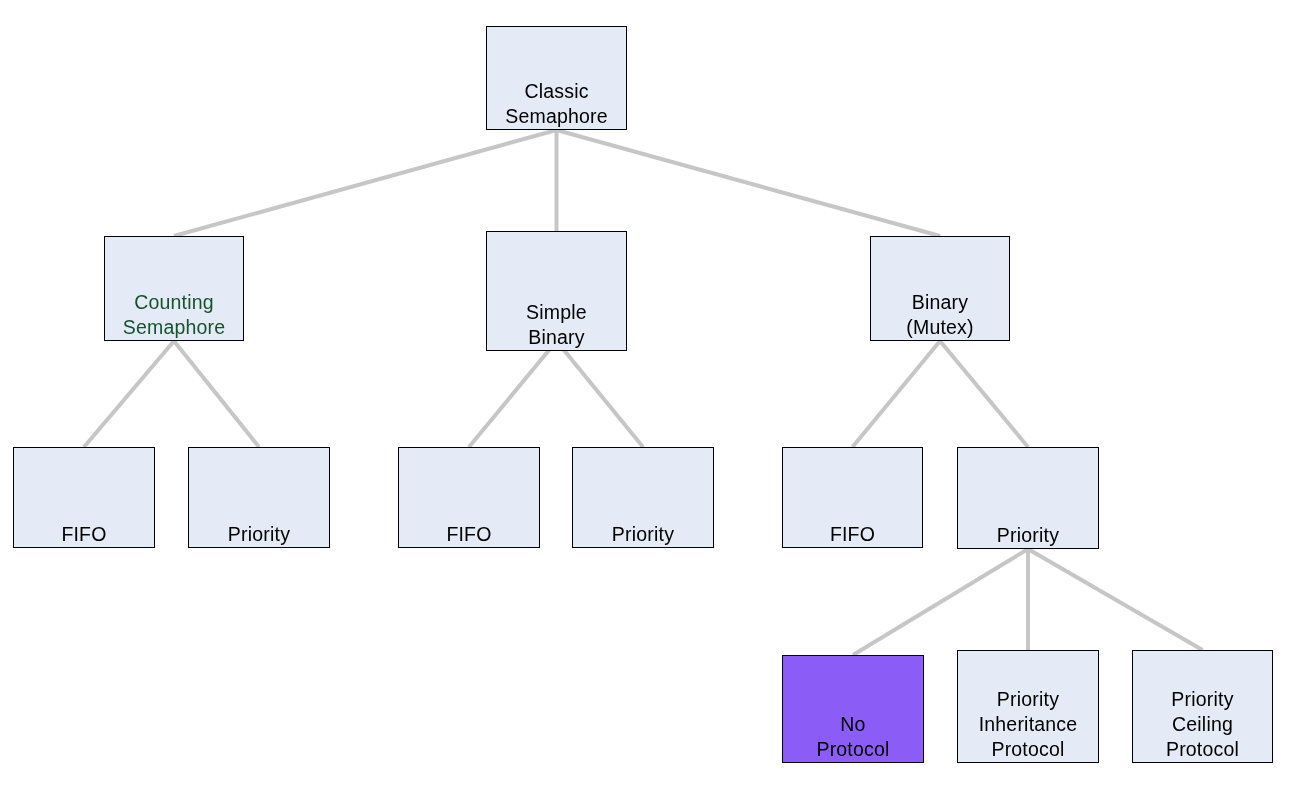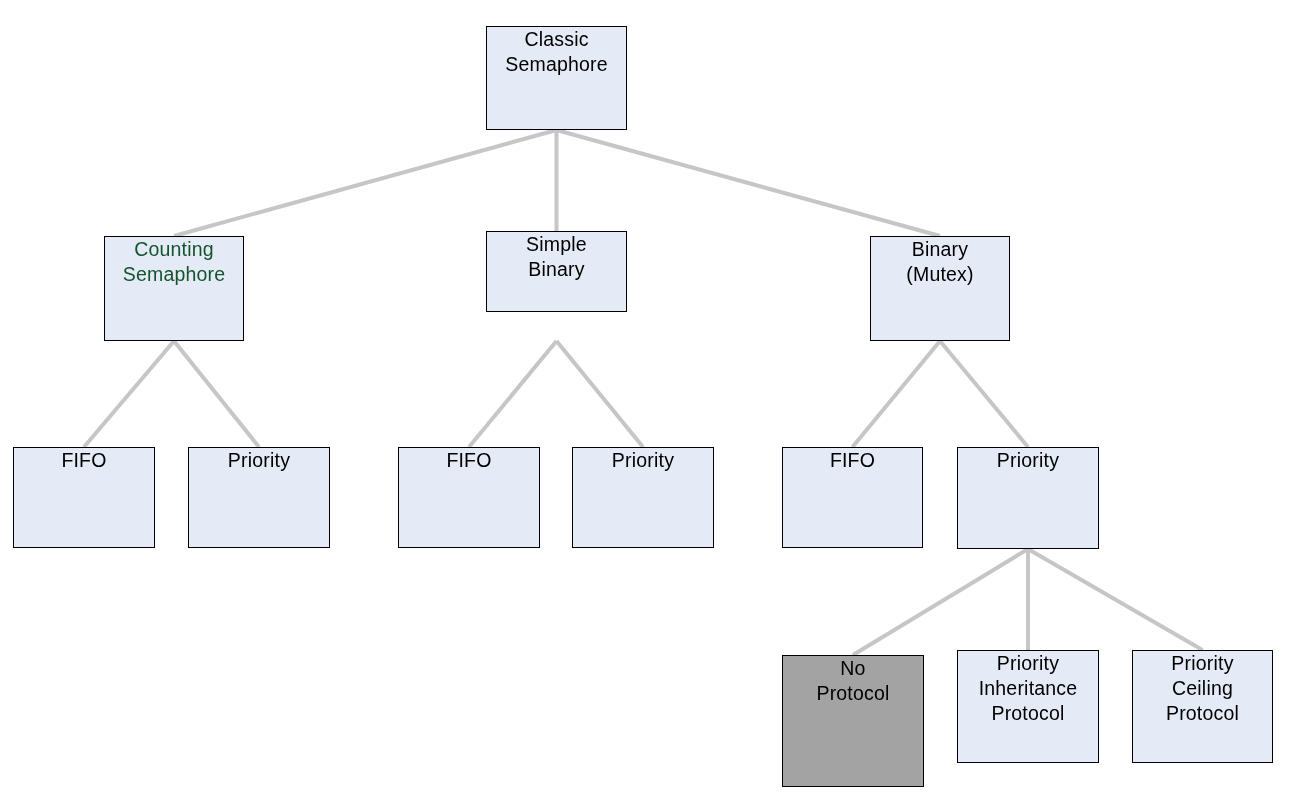--- a/index.html
+++ b/index.html
@@ -24,21 +24,21 @@
     width: 1314px;
     height: 810px;
     pointer-events: none;
   }
   .node-box {
     position: absolute;
     box-sizing: border-box;
     background: #e5ebf6;
     border: 1.4px solid #000000;
     display: flex;
-    align-items: flex-start;
+    align-items: flex-end;
     justify-content: center;
     text-align: center;
     z-index: 2;
   }
   .node-label {
     font-size: 19.5px;
     line-height: 25px;
     color: #000000;
     letter-spacing: 0.2px;
     white-space: pre-line;
@@ -65,21 +65,21 @@
     </svg>
   <div id="node-layer">
       <div class="node-box" style="left: 486px; top: 26px; width: 141px; height: 104px; background: rgb(229, 235, 246); border-color: rgb(0, 0, 0);">
         <div class="node-label" style="color: rgb(0, 0, 0);">Classic
 Semaphore</div>
       </div>
       <div class="node-box" style="left: 104px; top: 236px; width: 140px; height: 105px; background: rgb(229, 235, 246); border-color: rgb(0, 0, 0);">
         <div class="node-label" style="color: #14532d;">Counting
 Semaphore</div>
       </div>
-      <div class="node-box" style="left: 486px; top: 231px; width: 141px; height: 81px; background: rgb(229, 235, 246); border-color: rgb(0, 0, 0);">
+      <div class="node-box" style="left: 486px; top: 231px; width: 141px; height: 120px; background: rgb(229, 235, 246); border-color: rgb(0, 0, 0);">
         <div class="node-label" style="color: rgb(0, 0, 0);">Simple
 Binary</div>
       </div>
       <div class="node-box" style="left: 870px; top: 236px; width: 140px; height: 105px; background: rgb(229, 235, 246); border-color: rgb(0, 0, 0);">
         <div class="node-label" style="color: rgb(0, 0, 0);">Binary
 (Mutex)</div>
       </div>
       <div class="node-box" style="left: 13px; top: 447px; width: 142px; height: 101px; background: rgb(229, 235, 246); border-color: rgb(0, 0, 0);">
         <div class="node-label" style="color: rgb(0, 0, 0);">FIFO</div>
       </div>
@@ -91,21 +91,21 @@
       </div>
       <div class="node-box" style="left: 572px; top: 447px; width: 142px; height: 101px; background: rgb(229, 235, 246); border-color: rgb(0, 0, 0);">
         <div class="node-label" style="color: rgb(0, 0, 0);">Priority</div>
       </div>
       <div class="node-box" style="left: 782px; top: 447px; width: 141px; height: 101px; background: rgb(229, 235, 246); border-color: rgb(0, 0, 0);">
         <div class="node-label" style="color: rgb(0, 0, 0);">FIFO</div>
       </div>
       <div class="node-box" style="left: 957px; top: 447px; width: 142px; height: 102px; background: rgb(229, 235, 246); border-color: rgb(0, 0, 0);">
         <div class="node-label" style="color: rgb(0, 0, 0);">Priority</div>
       </div>
-      <div class="node-box" style="left: 782px; top: 655px; width: 142px; height: 132px; background: #a3a3a3; border-color: rgb(0, 0, 0);">
+      <div class="node-box" style="left: 782px; top: 655px; width: 142px; height: 108px; background: #8b5cf6; border-color: rgb(0, 0, 0);">
         <div class="node-label" style="color: rgb(0, 0, 0);">No
 Protocol</div>
       </div>
       <div class="node-box" style="left: 957px; top: 650px; width: 142px; height: 113px; background: rgb(229, 235, 246); border-color: rgb(0, 0, 0);">
         <div class="node-label" style="color: rgb(0, 0, 0);">Priority
 Inheritance
 Protocol</div>
       </div>
       <div class="node-box" style="left: 1132px; top: 650px; width: 141px; height: 113px; background: rgb(229, 235, 246); border-color: rgb(0, 0, 0);">
         <div class="node-label" style="color: rgb(0, 0, 0);">Priority

